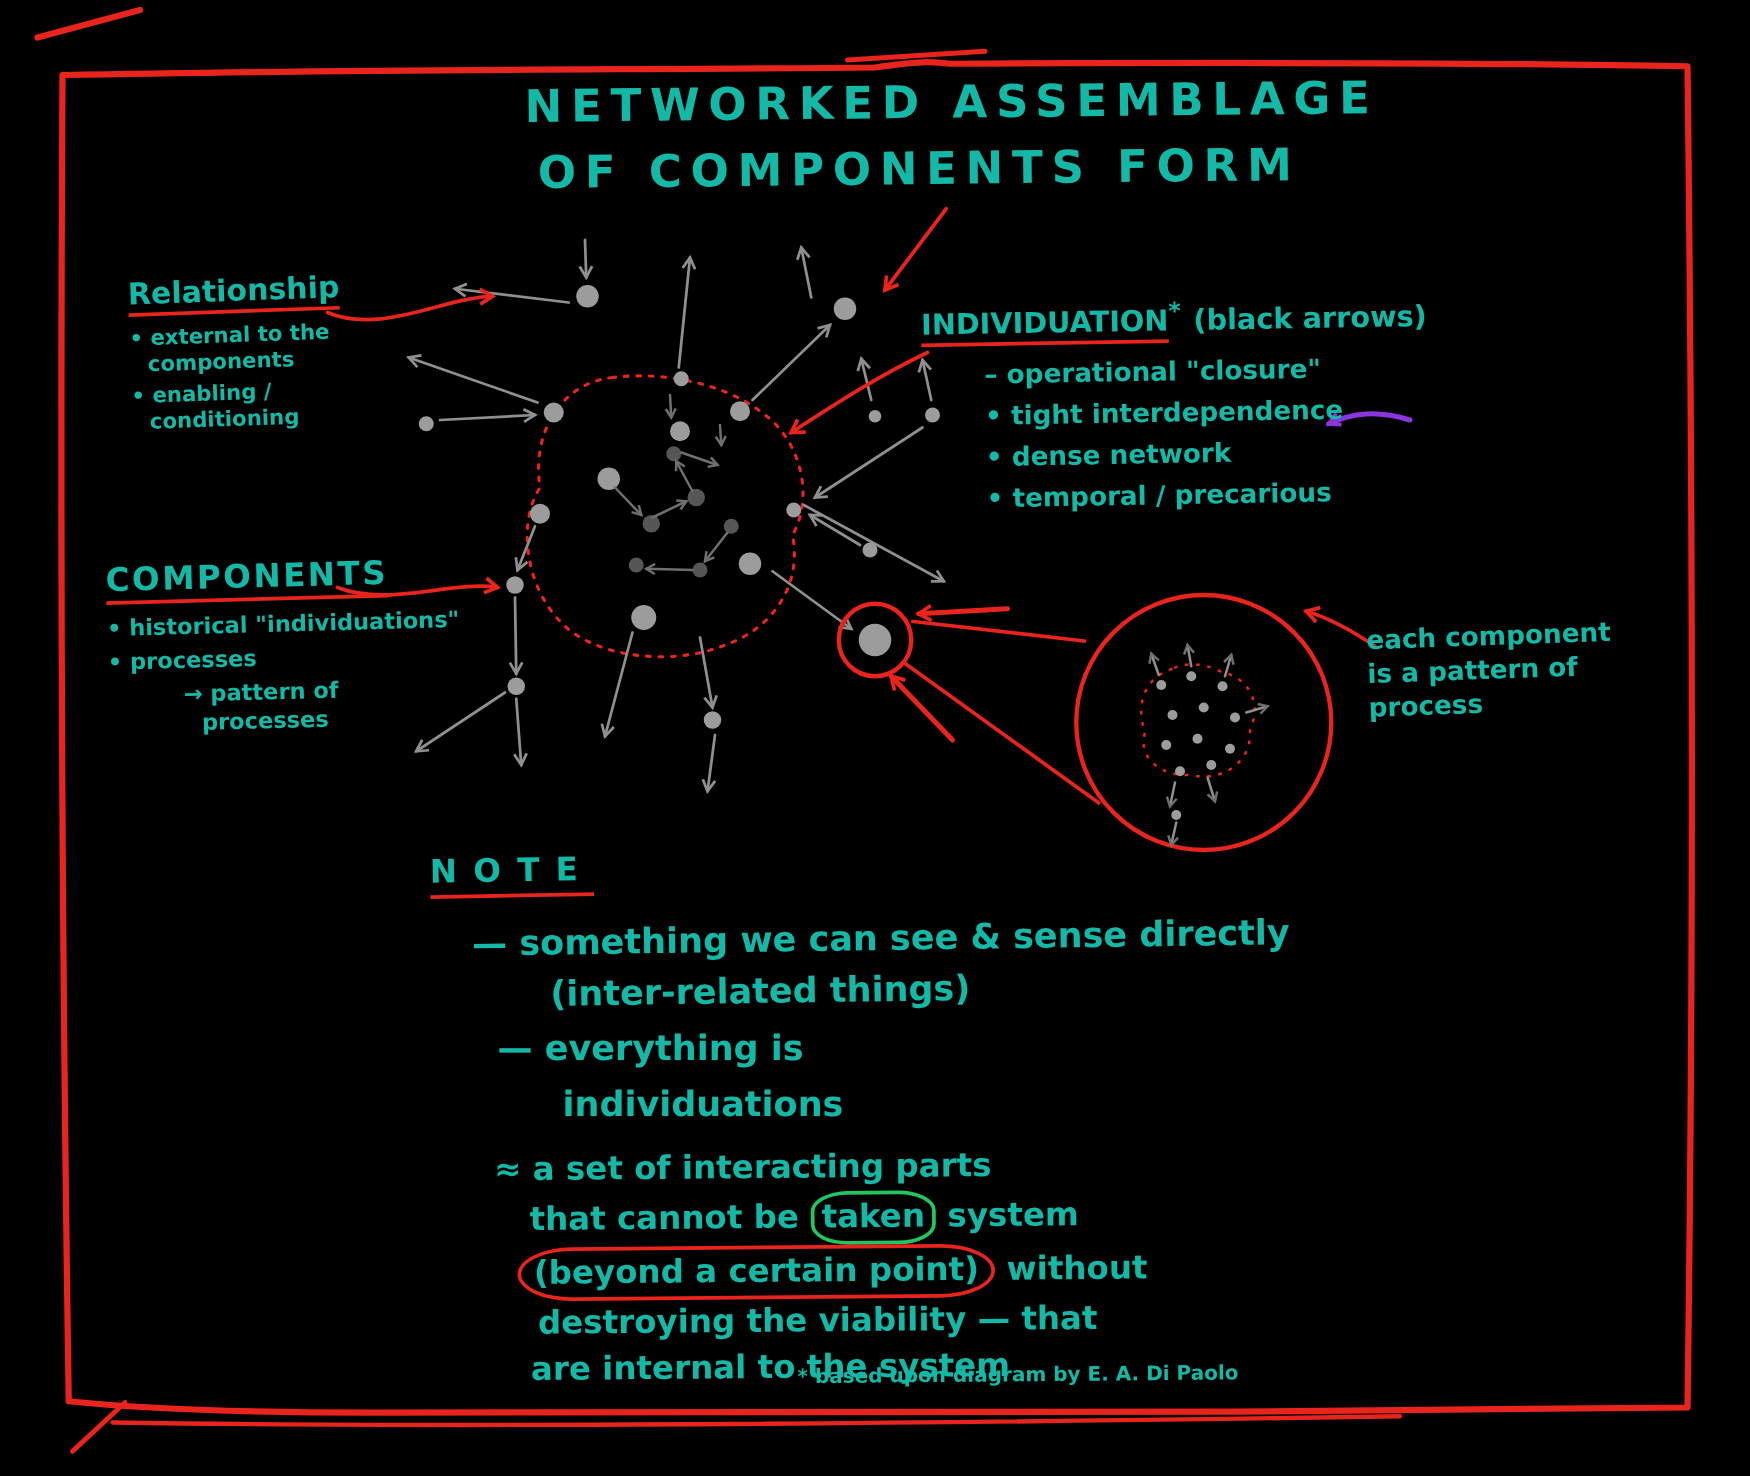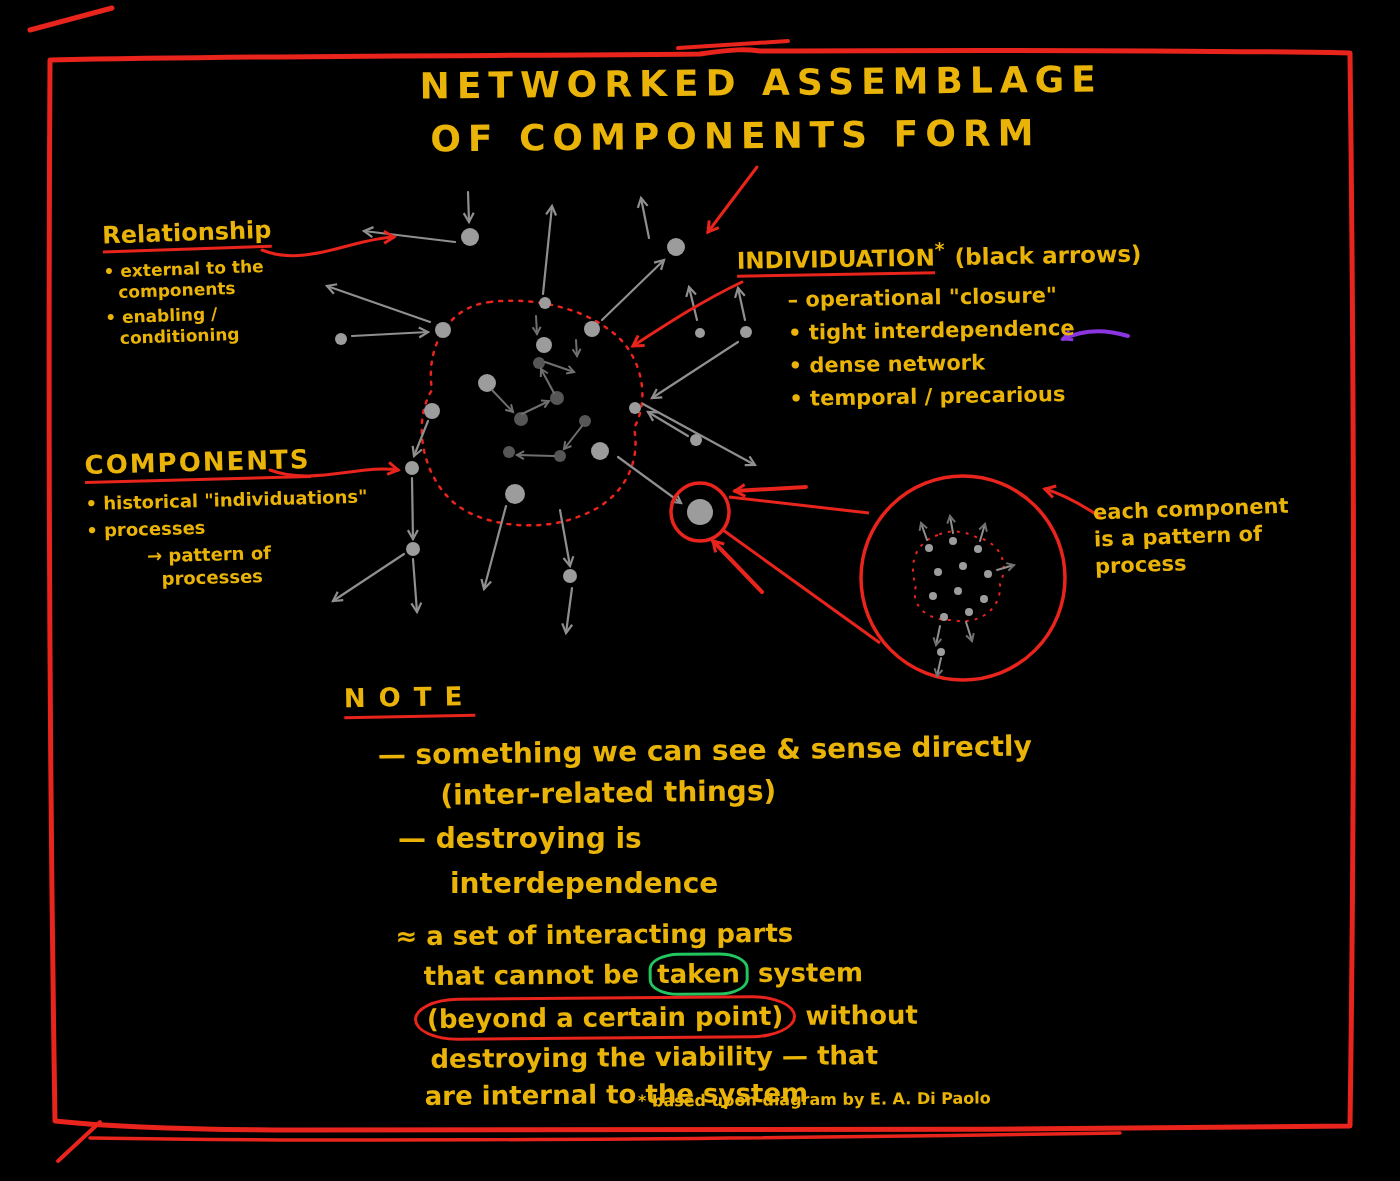--- a/index.html
+++ b/index.html
@@ -1,18 +1,18 @@
 <!DOCTYPE html>
 <html><head>
 <meta charset="utf-8">
 <style>
   html,body{margin:0;padding:0;background:#000;}
   .canvas{
     position:relative;width:1400px;height:1181px;background:#000;overflow:hidden;
-    font-family:"DejaVu Sans",sans-serif;color:#eab308;
+    font-family:"DejaVu Sans",sans-serif;color:#14b8a6;
   }
   svg.layer{position:absolute;left:0;top:0;}
   .abs{position:absolute;}
   .u{border-bottom:3px solid #e8241c;display:inline-block;padding-bottom:1px;}
 
   .title{left:420px;top:62px;font-weight:bold;font-size:36px;letter-spacing:7px;transform:rotate(-0.6deg);}
   .title .l2{margin-top:12px;margin-left:10px;}
 
   .bullets{margin-top:8px;font-weight:bold;}
   .bullet{padding-left:14px;text-indent:-14px;margin-top:4px;}
@@ -236,22 +236,22 @@
   <div class="abs mag-caption">each component is a pattern of process</div>
 
   <div class="abs note-heading">NOTE</div>
 
   <div class="abs note-item note-item1">
     <div class="l1">— something we can see &amp; sense directly</div>
     <div class="l2">(inter-related things)</div>
   </div>
 
   <div class="abs note-item note-item2">
-    <div class="l1">— destroying is</div>
-    <div class="l2">interdependence</div>
+    <div class="l1">— everything is</div>
+    <div class="l2">individuations</div>
   </div>
 
   <div class="abs note-item note-item3">
     <div class="l1">≈ a set of interacting parts</div>
     <div class="l2">
       <span>that cannot be </span><span class="oval-sm">taken</span><span> system</span>
     </div>
     <div class="l3">
       <span class="oval">(beyond a certain point)</span><span> without</span>
     </div>

